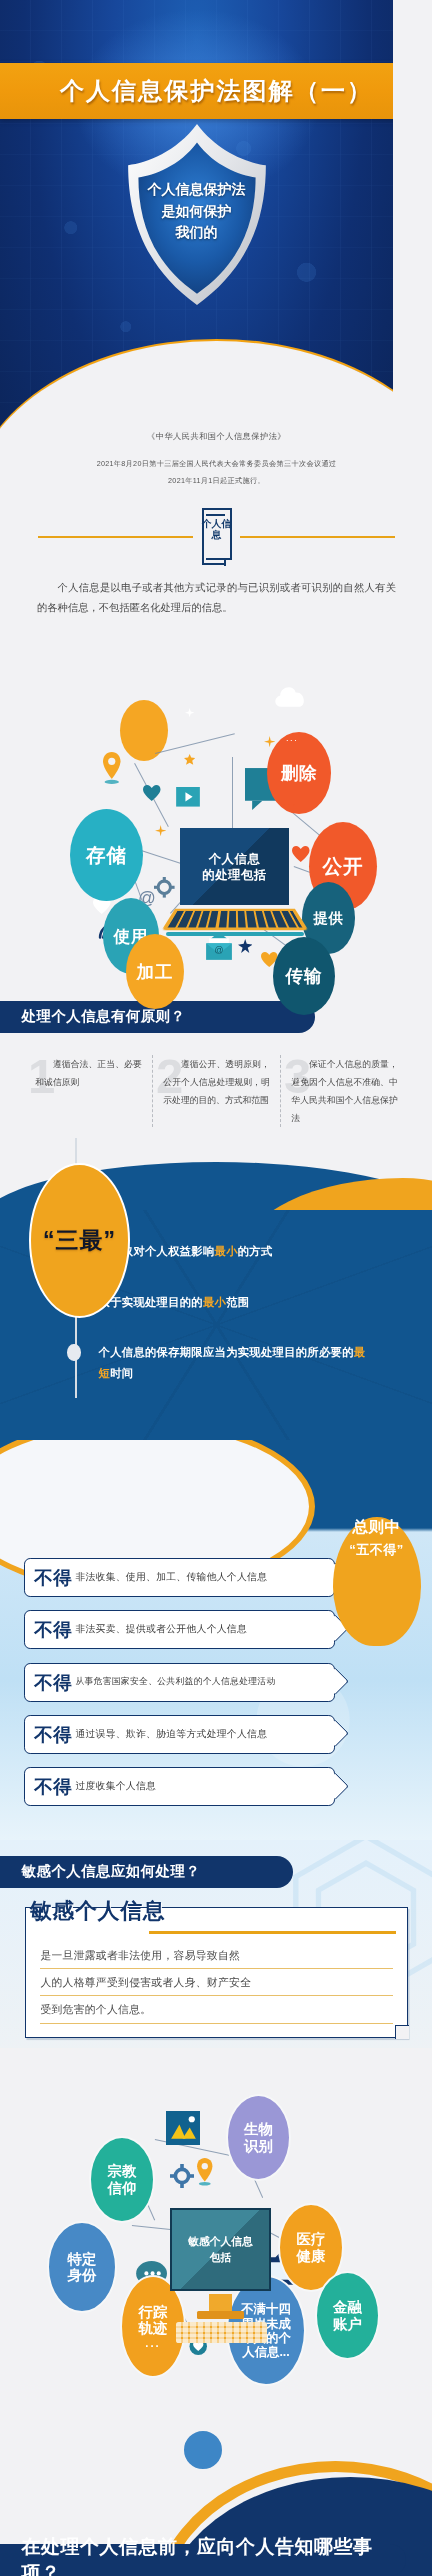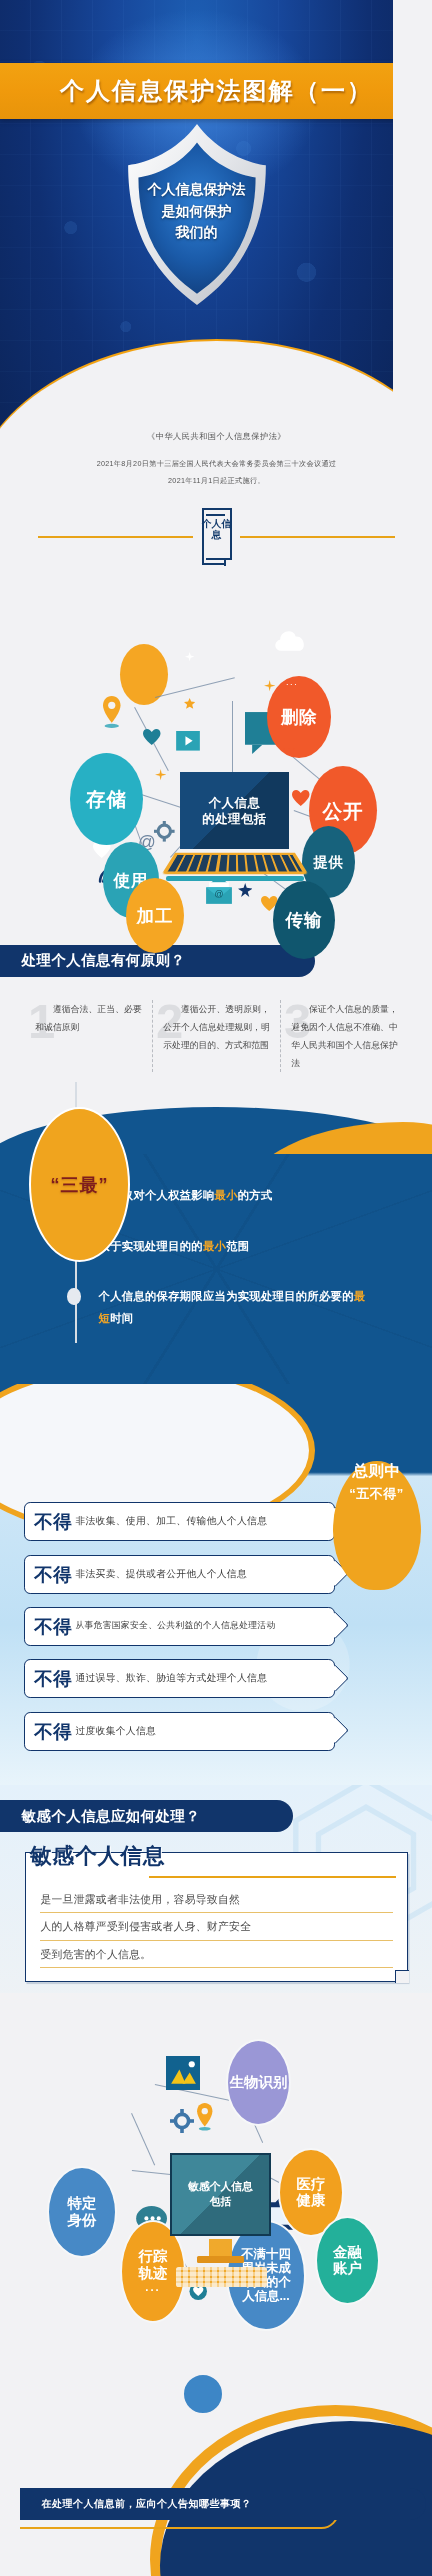--- a/index.html
+++ b/index.html
@@ -119,21 +119,21 @@
   .net-bg { position:absolute; inset:0; opacity:.22; pointer-events:none;
     background-image:
       linear-gradient(58deg, transparent 49.7%, #0d4576 49.7% 50.3%, transparent 50.3%),
       linear-gradient(-58deg, transparent 49.7%, #0d4576 49.7% 50.3%, transparent 50.3%),
       linear-gradient(20deg, transparent 49.8%, #0d4576 49.8% 50.2%, transparent 50.2%),
       linear-gradient(-20deg, transparent 49.8%, #0d4576 49.8% 50.2%, transparent 50.2%);
   }
   .ellipse-label { position:absolute; left:29px; top:-47px; width:101px; height:155px;
     background:#f0a41e; border-radius:50%; border:2.6px solid #fff;
     display:flex; align-items:center; justify-content:center;
-    color:#7f1d1d; font-size:18px; font-weight:bold; letter-spacing:1px; z-index:5;
+    color:#0f172a; font-size:23px; font-weight:bold; letter-spacing:1px; z-index:5;
     text-shadow:0 1px 2.1px rgba(120,60,0,.35); }
   .timeline { position:relative; padding:31px 0 5.2px 77px; z-index:3; }
   .tl-line { position:absolute; left:75px; top:-72px; bottom:20.6px; width:2.1px; background:#d7dde4; }
   .tl-item { position:relative; margin-bottom:29px; padding-left:21.6px; }
   .tl-dot { position:absolute; left:-9.8px; top:2.1px; width:13.4px; height:16.5px; border-radius:50%;
             background:#e6eaf0; }
   .tl-text { color:#fff; font-size:11.3px; font-weight:bold; line-height:1.9; letter-spacing:0.3px; max-width:278px;}
   .hl { color:#f5a623; }
 
   
@@ -247,20 +247,21 @@
       <div class="rule"></div>
       <div class="doc-icon">
         <div class="frame"></div>
         <div class="bar t"></div>
         <div class="bar b"></div>
         <div class="txt">个人信息</div>
         <div class="corner"></div>
       </div>
       <div class="rule"></div>
     </div>
+    <p class="def-para">个人信息是以电子或者其他方式记录的与已识别或者可识别的自然人有关的各种信息，不包括匿名化处理后的信息。</p>
   </section>
 
   <section class="bubble-stage">
     
     <div class="conn" style="left:155px;top:129px;width:82px;transform:rotate(-14deg);"></div>
     <div class="conn" style="left:135px;top:139px;width:72px;transform:rotate(62deg);"></div>
     <div class="conn" style="left:233px;top:133px;width:77px;transform:rotate(90deg);"></div>
     <div class="conn" style="left:129px;top:222px;width:67px;transform:rotate(18deg);"></div>
     <div class="conn" style="left:289px;top:185px;width:62px;transform:rotate(40deg);"></div>
     <div class="conn" style="left:130px;top:242px;width:67px;transform:rotate(70deg);"></div>
@@ -554,22 +555,26 @@
       </svg>
       <svg class="deco" style="left:255px;top:205px;" width="42" height="39" viewBox="0 0 82 76">
         <path d="M0 8 L40 8 L48 0 L82 0 L82 62 L0 62 Z" fill="#11356b"></path>
         <rect x="12" y="18" width="58" height="34" fill="#eaf3fb"></rect>
       </svg>
       <svg class="deco" style="left:189px;top:289px;" width="18.5" height="18.5" viewBox="0 0 36 36">
         <circle cx="18" cy="18" r="17" fill="#1f7f96"></circle>
         <path d="M18 27 C10 21 8 17 8 14 C8 11 10 9 13 9 C15 9 17 11 18 12 C19 11 21 9 23 9 C26 9 28 11 28 14 C28 17 26 21 18 27 Z" fill="#fff"></path>
       </svg>
 
-
-      <div class="bub" style="left:226px;top:46px;width:65px;height:87px;background:#9a97d6;font-size:14.4px;z-index:3;border:2.6px solid #f6f7f8;flex-direction:row;">
+      <div class="bub" style="left:89px;top:88px;width:66px;height:87px;background:#23b09a;font-size:14.4px;z-index:3;border:2.6px solid #f6f7f8;flex-direction:column;">
+        <span>宗教</span>
+        <span>信仰</span>
+      </div>
+
+      <div class="bub" style="left:226px;top:46px;width:65px;height:87px;background:#9a97d6;font-size:14.4px;z-index:3;border:2.6px solid #f6f7f8;flex-direction:column;">
         <span>生物</span>
         <span>识别</span>
       </div>
 
       <div class="bub" style="left:47px;top:173px;width:70px;height:92px;background:#4789c6;font-size:14.4px;z-index:3;border:2.6px solid #f6f7f8;flex-direction:column;">
         <span>特定</span>
         <span>身份</span>
       </div>
 
       <div class="monitor">
@@ -606,21 +611,21 @@
       </div>
     </div>
   </section>
 
   <section class="notify-sec">
     <div class="notify-dot"></div>
     <div class="notify-orange"></div>
     <div class="notify-blue"></div>
 
     <div style="position:absolute;left:0;top:129px;width:433px;z-index:5;">
-      <div class="qhead" style="width:406px;font-size:10px;margin-left:20px;">
+      <div class="qhead" style="width:406px;font-size:19px;">
         <span>在处理个人信息前，应向个人告知哪些事项？</span>
       </div>
     </div>
 
     <div class="notify-list">
       
       
       
       
       

